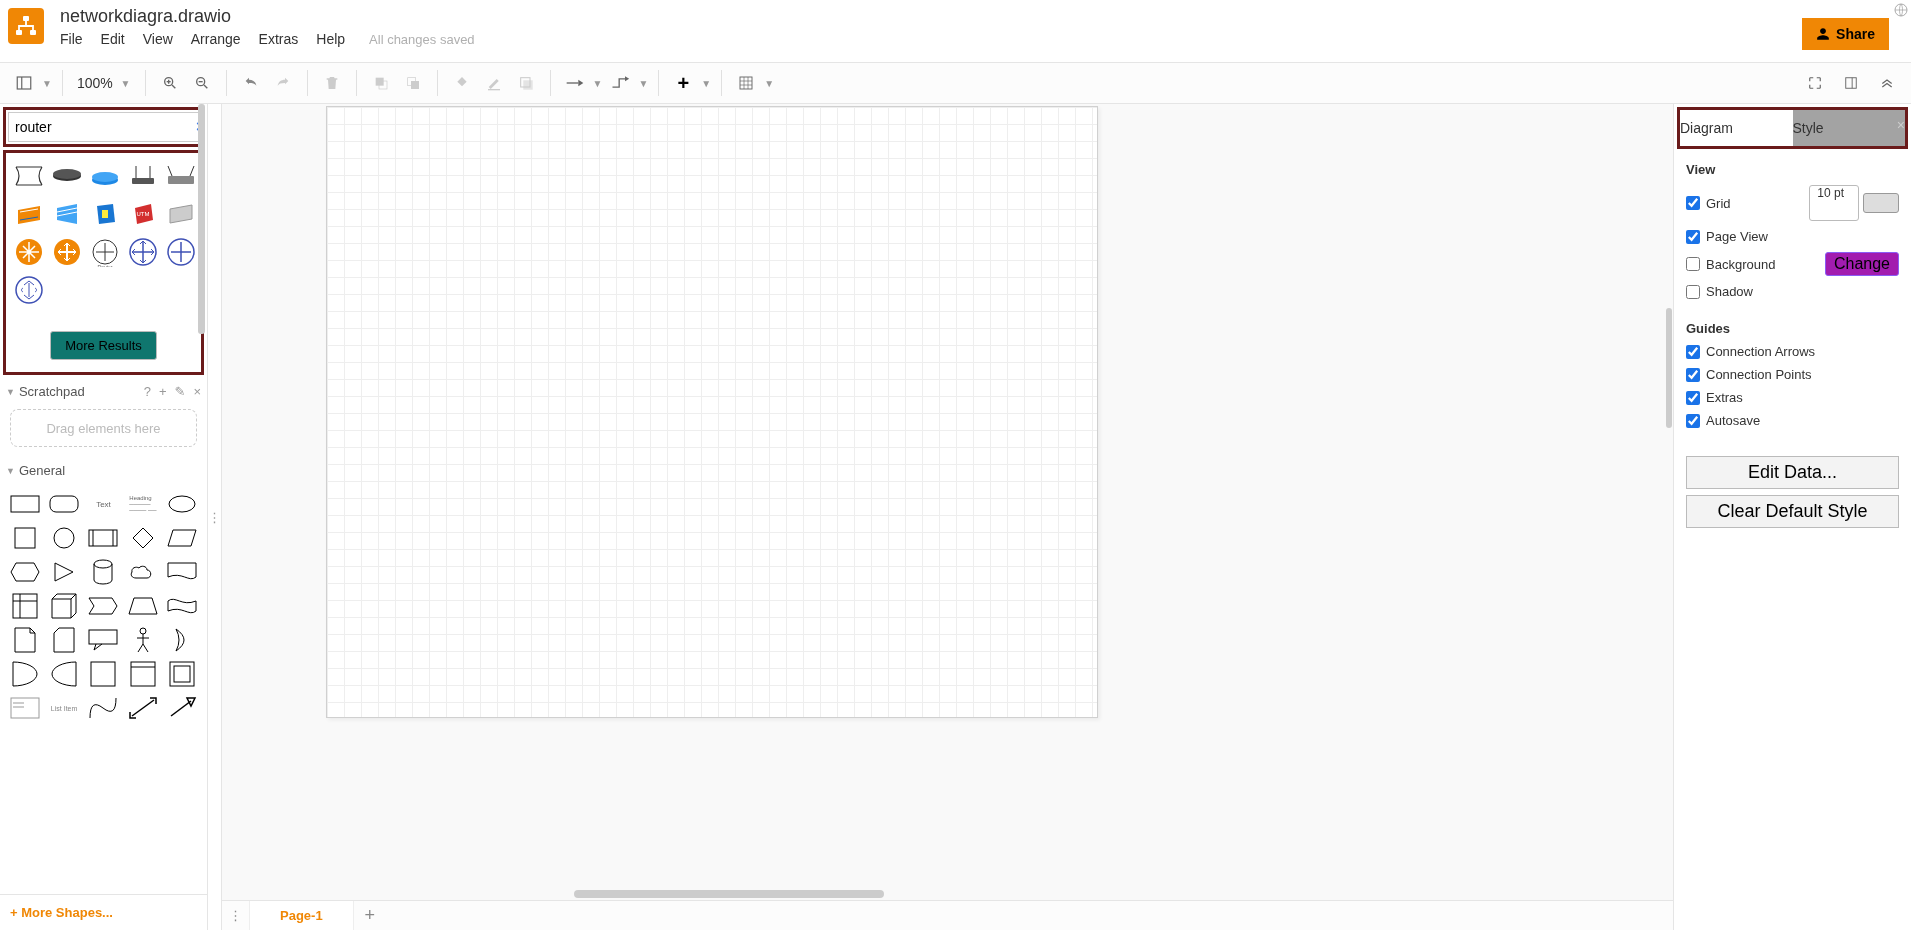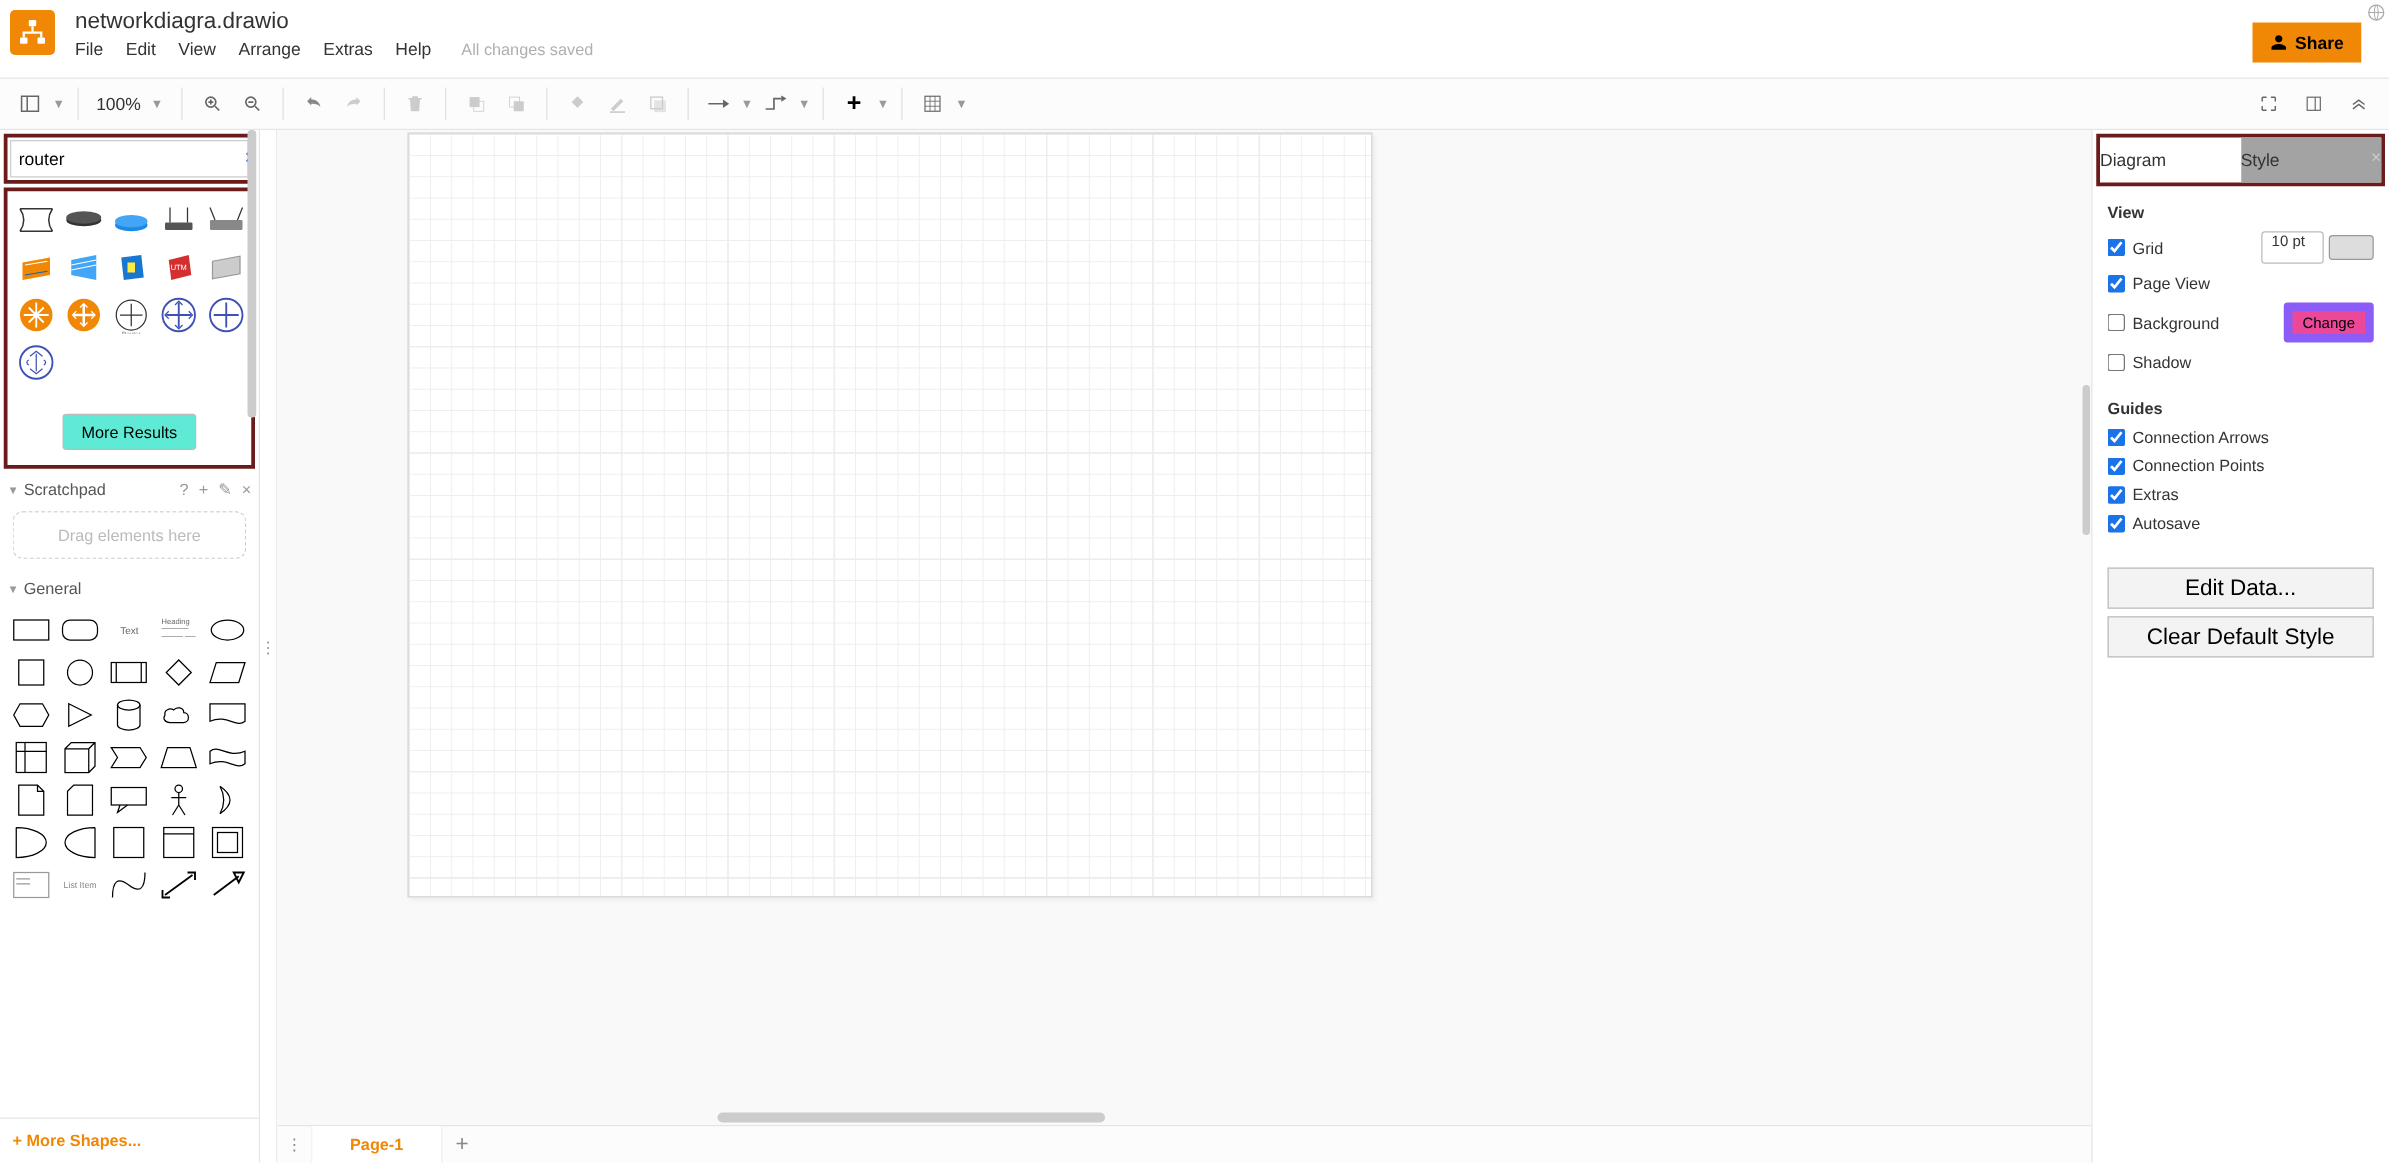--- a/index.html
+++ b/index.html
@@ -24,21 +24,21 @@
   .main { position:absolute; top:104px; bottom:0; left:0; right:0; display:flex;}
   .sidebar-left { width:208px; border-right:1px solid #e5e5e5; position:relative; display:flex; flex-direction:column;}
   .sidebar-scroll { flex:1; overflow:hidden; position:relative;}
   .search-wrap { margin:3px; border:3px solid #6a1b1b; padding:2px;}
   .search-box { display:flex; align-items:center; border:1px solid #ccc; height:30px; padding:0 6px;}
   .search-box input { flex:1; border:none; outline:none; font-size:14px;}
   .search-clear { color:#3b78e7; font-size:16px; cursor:pointer; font-weight:bold;}
   .results-wrap { margin:0 3px 3px 3px; border:3px solid #6a1b1b; padding:4px;}
   .shape-grid { display:grid; grid-template-columns:repeat(5,1fr); gap:4px; padding:2px;}
   .shape-cell { width:34px; height:34px; display:flex; align-items:center; justify-content:center; cursor:move;}
-  .more-results-btn { display:block; margin:22px auto 8px; padding:6px 14px; border:1px solid #bbb; background:#5eead4; border-radius:3px; cursor:pointer; font-size:13px;}
+  .more-results-btn { display:block; margin:22px auto 8px; padding:6px 14px; border:1px solid #bbb; background:#0f766e; border-radius:3px; cursor:pointer; font-size:13px;}
   .section-header { display:flex; align-items:center; padding:6px 6px; font-size:13px; color:#555;}
   .section-header .caret-l { color:#999; margin-right:4px; font-size:9px;}
   .section-header .sp { flex:1;}
   .section-header .hx { color:#999; margin-left:8px; cursor:pointer; font-size:13px;}
   .scratch-drop { margin:4px 10px 10px; border:1px dashed #ccc; border-radius:8px; height:38px; display:flex; align-items:center; justify-content:center; color:#bbb; font-size:13px;}
   .general-grid { display:grid; grid-template-columns:repeat(5,1fr); gap:6px 6px; padding:6px 8px 6px 8px;}
   .gshape { height:28px; display:flex; align-items:center; justify-content:center;}
   .more-shapes { position:absolute; bottom:0; left:0; right:0; border-top:1px solid #e5e5e5; padding:10px; color:#f08705; font-weight:bold; font-size:13px; background:#fff; cursor:pointer;}
   .left-scrollbar { position:absolute; right:0; top:0; bottom:40px; width:10px; }
   .left-thumb { position:absolute; right:2px; top:0; width:7px; height:230px; background:#ccc; border-radius:3px;}
@@ -58,23 +58,23 @@
   .sidebar-right { width:238px; border-left:1px solid #e5e5e5; background:#fff; flex:0 0 238px; position:relative;}
   .right-tabs-wrap { margin:3px; border:3px solid #6a1b1b; display:flex; position:relative;}
   .rtab { flex:1; padding:10px 0; font-size:14px; cursor:pointer;}
   .rtab.inactive { background:#a3a3a3; }
   .close-panel { position:absolute; right:-14px; top:10px; color:#ccc; font-size:14px; cursor:pointer;}
   .panel-sec { padding:10px 12px 4px 12px;}
   .panel-title { font-weight:bold; font-size:13px; color:#333; margin-bottom:8px;}
   .chk-row { display:flex; align-items:center; gap:6px; font-size:13px; color:#333; margin-bottom:8px;}
   .chk-row input[type=checkbox]{ width:14px; height:14px; accent-color:#1a73e8;}
   .grid-controls { margin-left:auto; display:flex; gap:4px; align-items:center;}
-  .num-input { width:50px; height:26px; border:1px solid #bbb; text-align:right; padding-right:14px; font-size:12px; position:relative; border-radius:3px;}
+  .num-input { width:50px; height:36px; border:1px solid #bbb; text-align:right; padding-right:14px; font-size:12px; position:relative; border-radius:3px;}
   .color-swatch { width:36px; height:20px; border:1px solid #999; background:#ddd; border-radius:3px; cursor:pointer;}
-  .chg-btn { font-size:12px; padding:2px 8px; border:7px solid #8b5cf6; background:#ec4899; border-radius:3px; cursor:pointer; margin-left:auto;}
+  .chg-btn { font-size:16px; padding:2px 8px; border:1px solid #8b5cf6; background:#a21caf; border-radius:3px; cursor:pointer; margin-left:auto;}
   .radio-row { display:flex; align-items:center; gap:6px; font-size:13px; margin-top:8px;}
   .radio-row input{accent-color:#1a73e8;}
   .sel { width:100%; height:24px; border:1px solid #bbb; font-size:12px; padding:0 4px; background:#fff;}
   .wide-btn { display:block; width:calc(100% - 0px); padding:5px 0; border:1px solid #bbb; background:#f3f3f3; font-size:18px; cursor:pointer; margin-top:6px;}
   .right-thumb { position:absolute; left:-8px; top:204px; width:6px; height:120px; background:#ccc; border-radius:3px;}
   svg { display:block;}
 </style>
 </head>
 <body>
 

